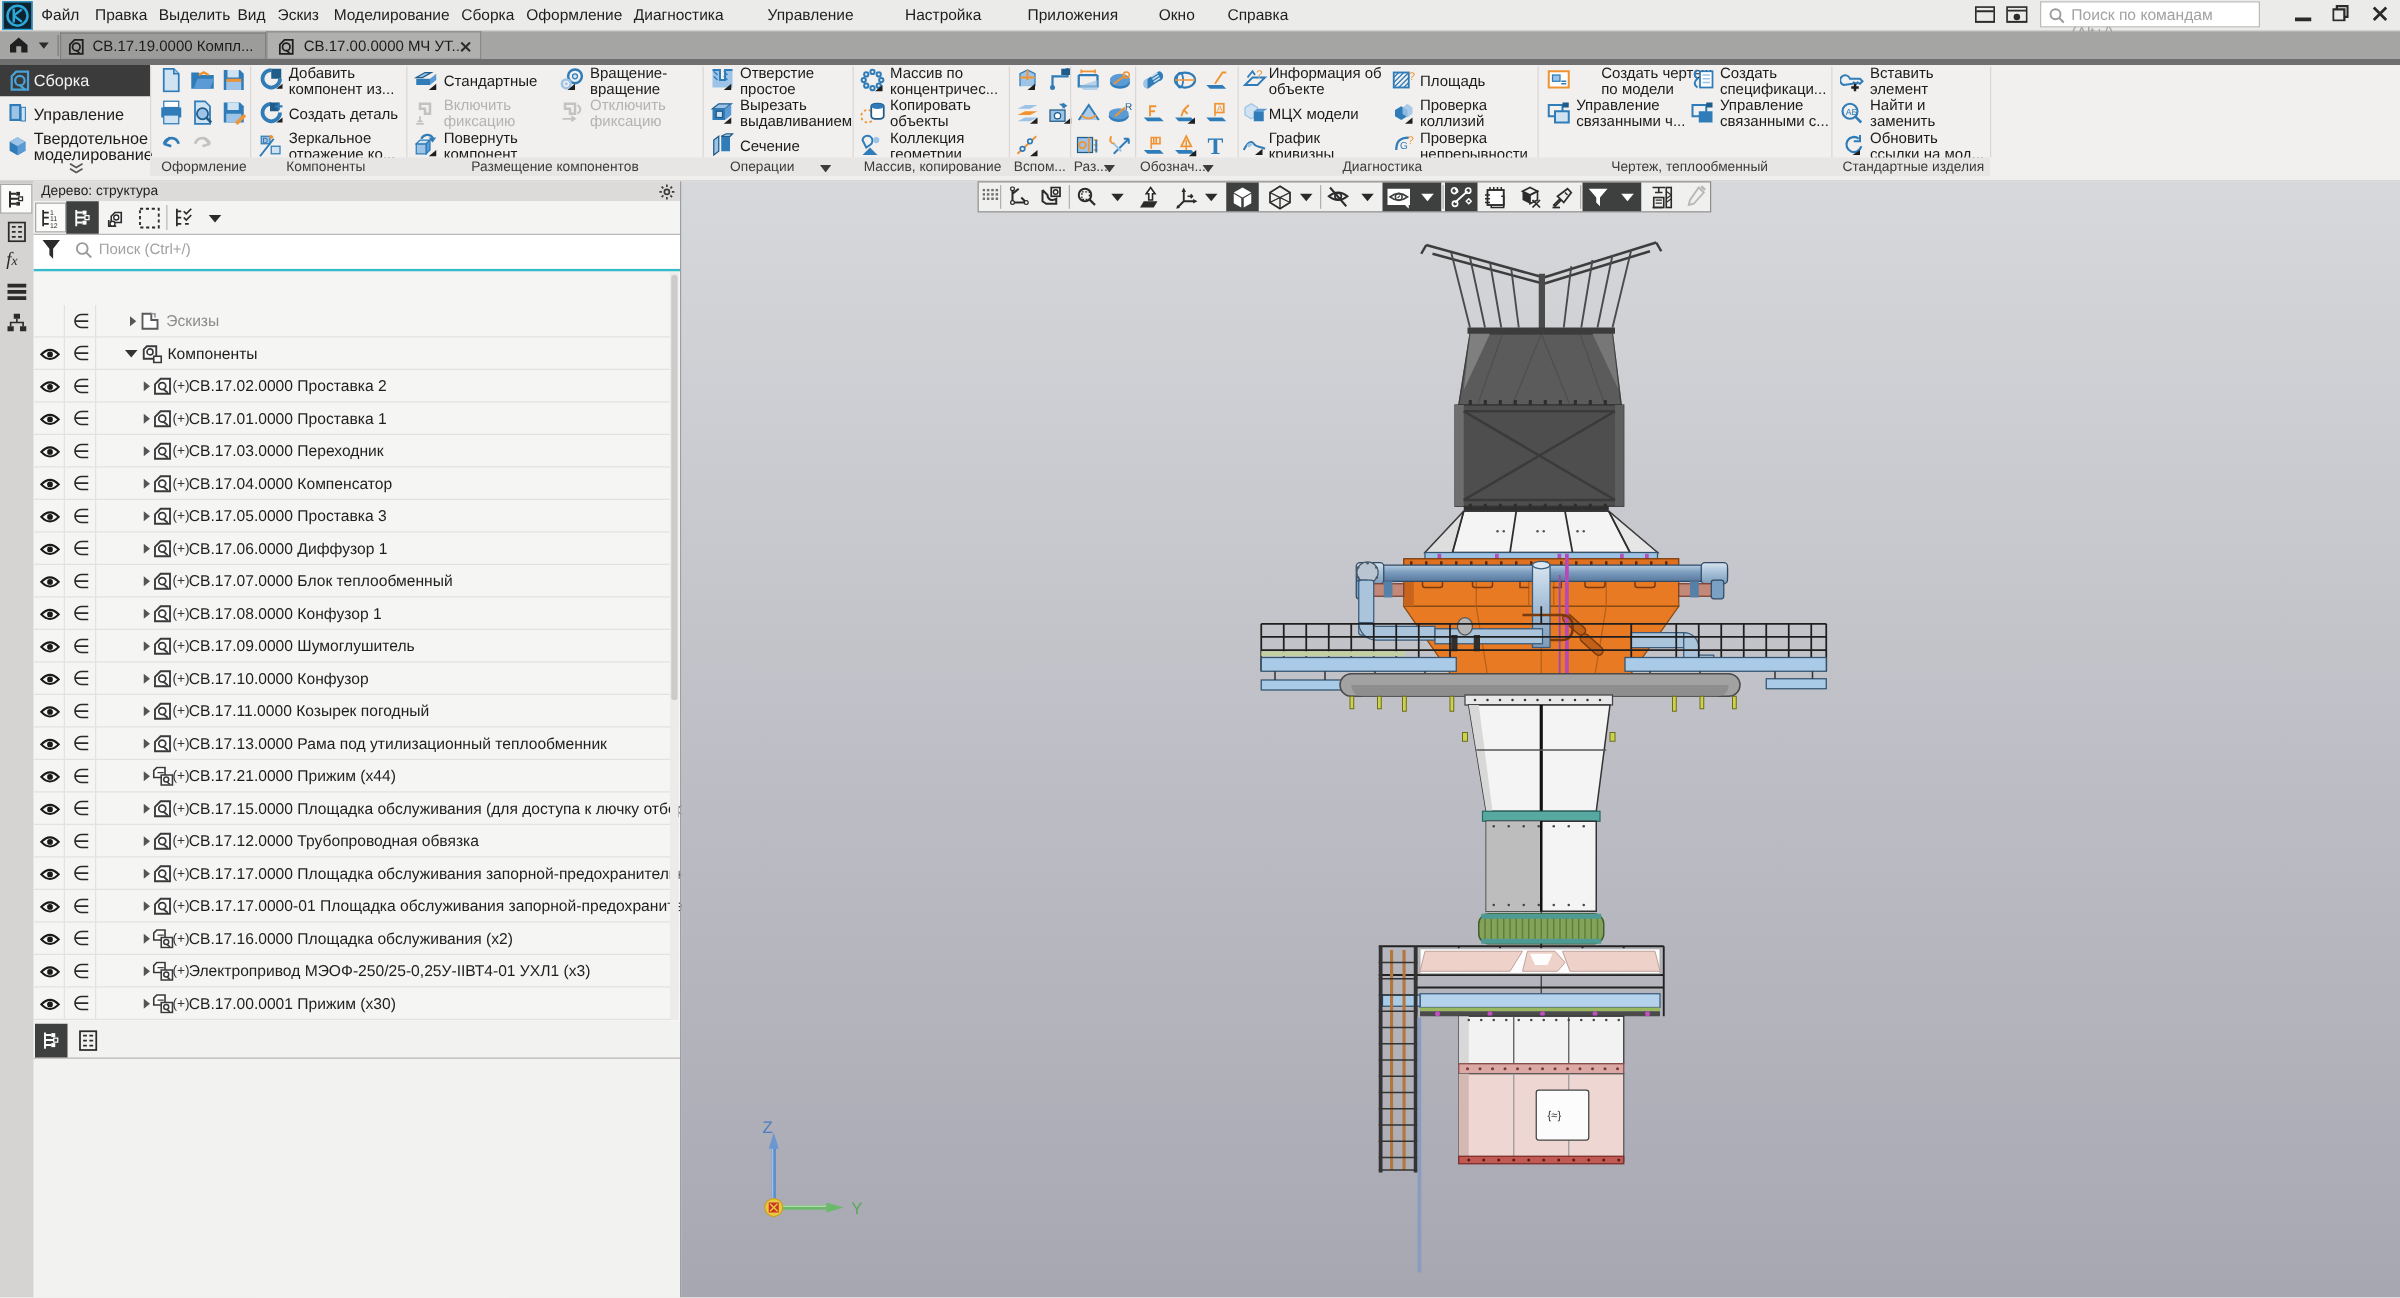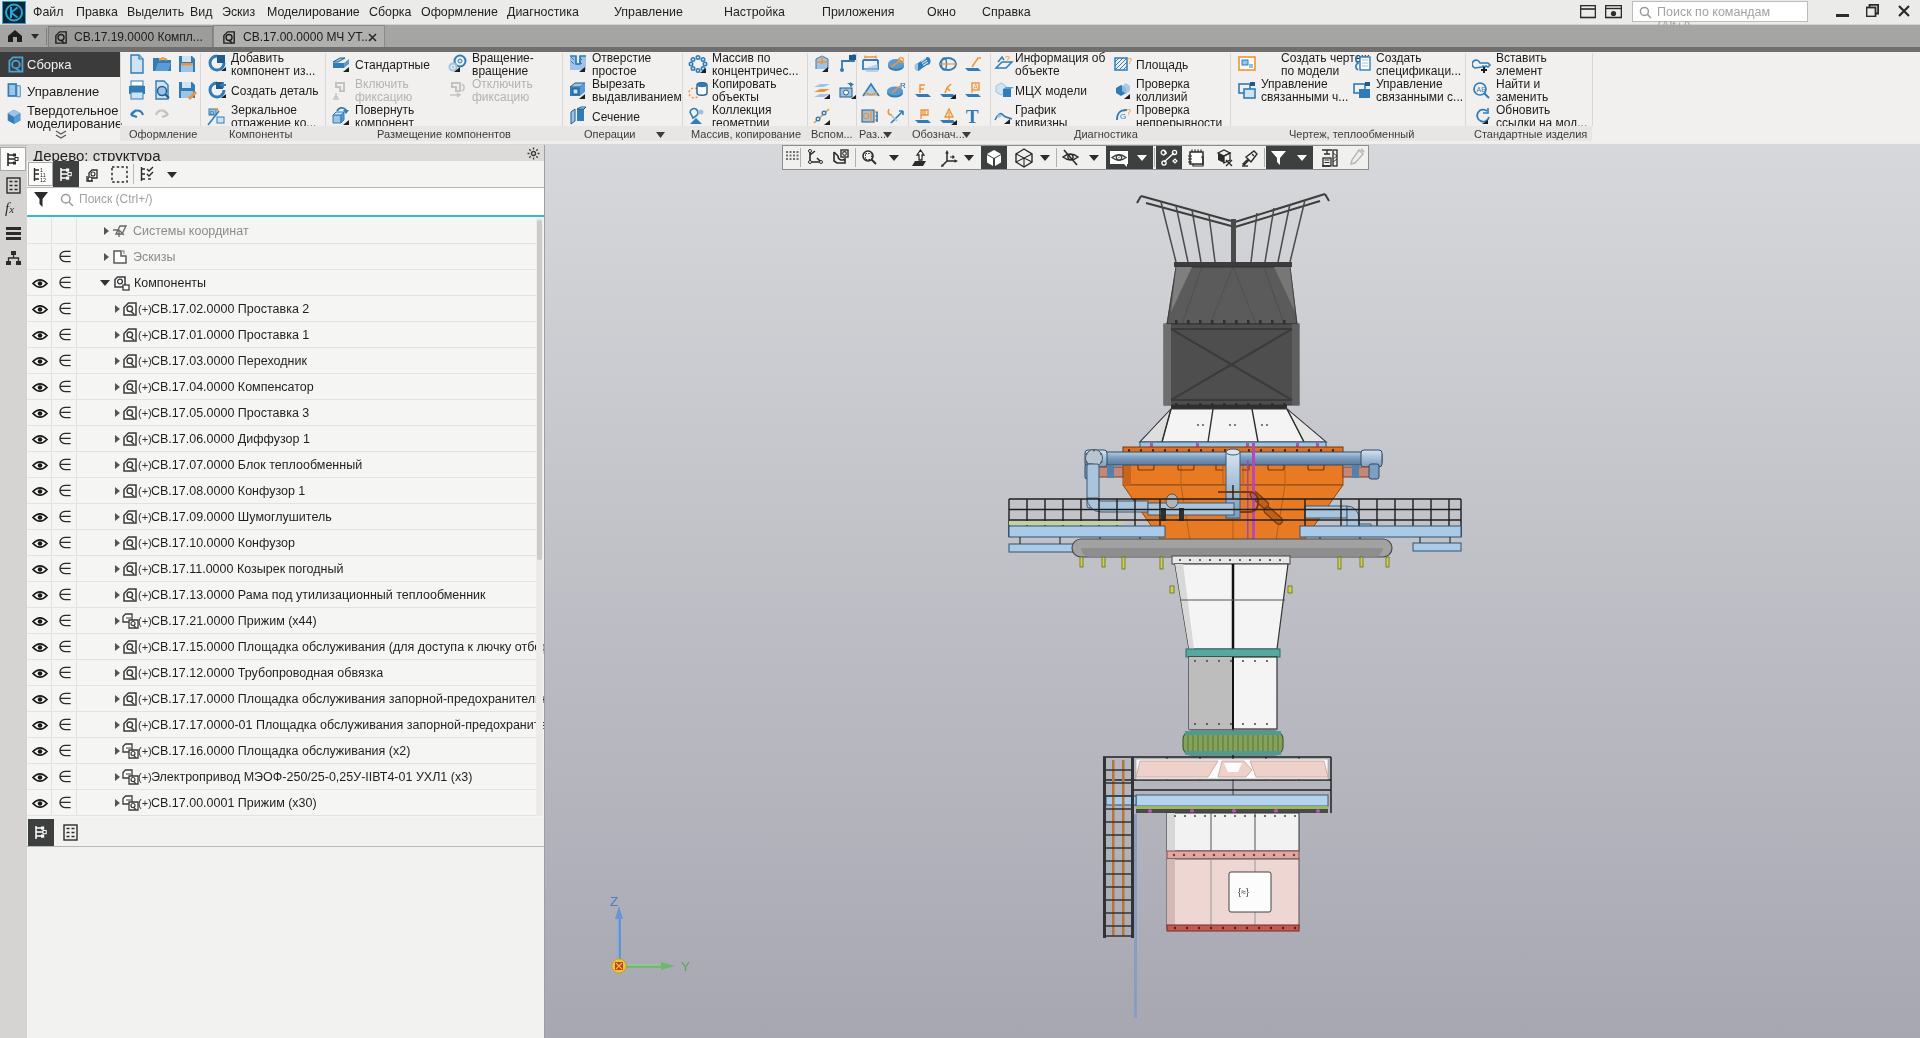--- a/index.html
+++ b/index.html
@@ -27,21 +27,21 @@
 .grip i{position:absolute;width:2px;height:2px;background:#8f8f8f;}
 .rtxt{position:absolute;font-size:12px;line-height:12.5px;color:#1b1b1b;white-space:nowrap;}
 .rtxt1{position:absolute;font-size:12px;color:#1b1b1b;white-space:nowrap;}
 .gray{color:#b4b3b1;}
 .ricon{position:absolute;width:20px;height:20px;}
 #sbk{position:absolute;left:0;top:52px;width:120px;height:25px;background:#3b3b3b;color:#f2f2f2;font-size:13px;}
 
 #leftstrip{position:absolute;left:0;top:145px;width:27px;height:893px;background:#d5d4d3;border-top:1px solid #c4c3c1;}
 
 #treepanel{position:absolute;left:27px;top:145px;width:517px;height:893px;background:#f2f2f1;}
-#treehead{position:absolute;left:0;top:0;width:517px;height:16px;background:#dcdbda;font-size:15px;color:#222;}
+#treehead{position:absolute;left:0;top:0;width:517px;height:16px;background:#dcdbda;font-size:11px;color:#222;}
 #treetools{position:absolute;left:0;top:16px;width:517px;height:27px;background:#f4f4f3;border-bottom:1px solid #b9b8b6;}
 #treesearch{position:absolute;left:0;top:43px;width:517px;height:27px;background:#ffffff;}
 #treerows{position:absolute;left:0;top:73px;width:517px;height:599px;background:#f5f5f4;}
 .trow{position:absolute;left:0;width:516px;height:26px;border-bottom:1px solid #e3e2e1;}
 .trow .c1{position:absolute;left:0;top:0;width:25px;height:26px;border-right:1px solid #e3e2e1;}
 .trow .c2{position:absolute;left:25px;top:0;width:25px;height:26px;border-right:1px solid #e3e2e1;}
 .ttext{position:absolute;top:6px;font-size:12.5px;color:#1f1f1f;white-space:nowrap;}
 .tgray{color:#8c8c8c;}
 .arr{position:absolute;top:9px;width:0;height:0;border-left:5px solid #555;border-top:4px solid transparent;border-bottom:4px solid transparent;}
 .arrd{position:absolute;top:10px;width:0;height:0;border-top:6px solid #333;border-left:5px solid transparent;border-right:5px solid transparent;}
@@ -693,30 +693,20 @@
     <svg class="abs" style="left:6px;top:3px" width="16" height="17" viewBox="0 0 16 17">
         <path d="M1 1 H15 L9.5 8 V16 L6.5 13 V8 Z" fill="#2b2b2b"></path>
       </svg>
     <svg class="abs" style="left:33px;top:5px" width="14" height="14" viewBox="0 0 14 14">
         <circle cx="5.8" cy="5.8" r="4.3" fill="none" stroke="#9a9a9a" stroke-width="1.5"></circle>
         <line x1="9" y1="9" x2="13" y2="13" stroke="#9a9a9a" stroke-width="1.5"></line>
       </svg>
     <span class="abs" style="left:52px;top:4px;font-size:12px;color:#a3a2a0;">Поиск (Ctrl+/)</span>
   </div>
   <div id="treerows">
-    <div class="trow" style="top:0px">
-        <div class="c1"></div>
-        <div class="c2"></div>
-        <div class="arr" style="left:77px"></div>
-        <svg class="abs" style="left:85px;top:5px" width="17" height="16" viewBox="0 0 17 16">
-          <path d="M4 11 L8 3 H14 L10 11 Z" fill="none" stroke="#6a6a6a" stroke-width="1.4"></path>
-          <path d="M7 7 H1 M7 7 V14 M7 7 L12 12" stroke="#6a6a6a" stroke-width="1.3"></path>
-        </svg>
-        <span class="ttext tgray" style="left:106px">Системы координат</span>
-      </div>
     <div class="trow" style="top:26px">
         <div class="c1"></div>
         <div class="c2">
           <span class="abs" style="left:6px;top:3px;font-size:16px;color:#2a2a2a;">∈</span>
         </div>
         <div class="arr" style="left:77px"></div>
         <svg class="abs" style="left:85px;top:5px" width="17" height="16" viewBox="0 0 17 16">
           <path d="M2 2 H9 V7 H14 V14 H2 Z" fill="#fff" stroke="#5a5a5a" stroke-width="1.5"></path>
           <path d="M9 2 h3 v3" fill="none" stroke="#9a9a9a" stroke-width="1.3"></path>
         </svg>

